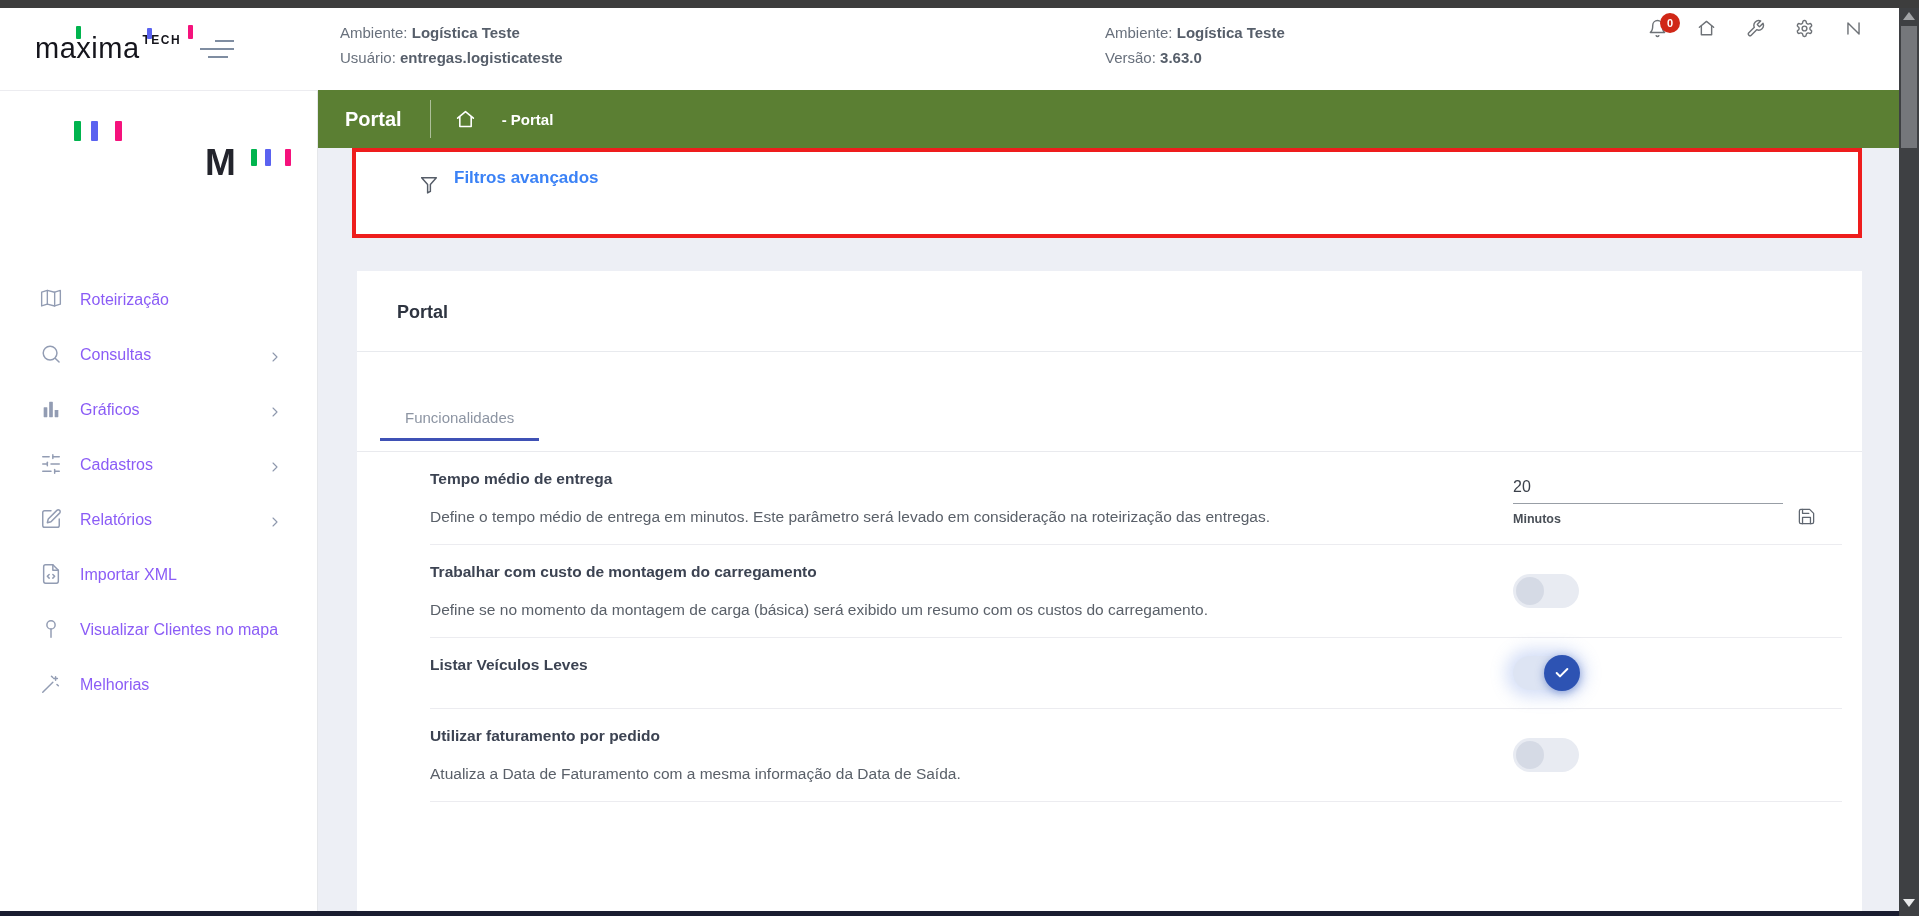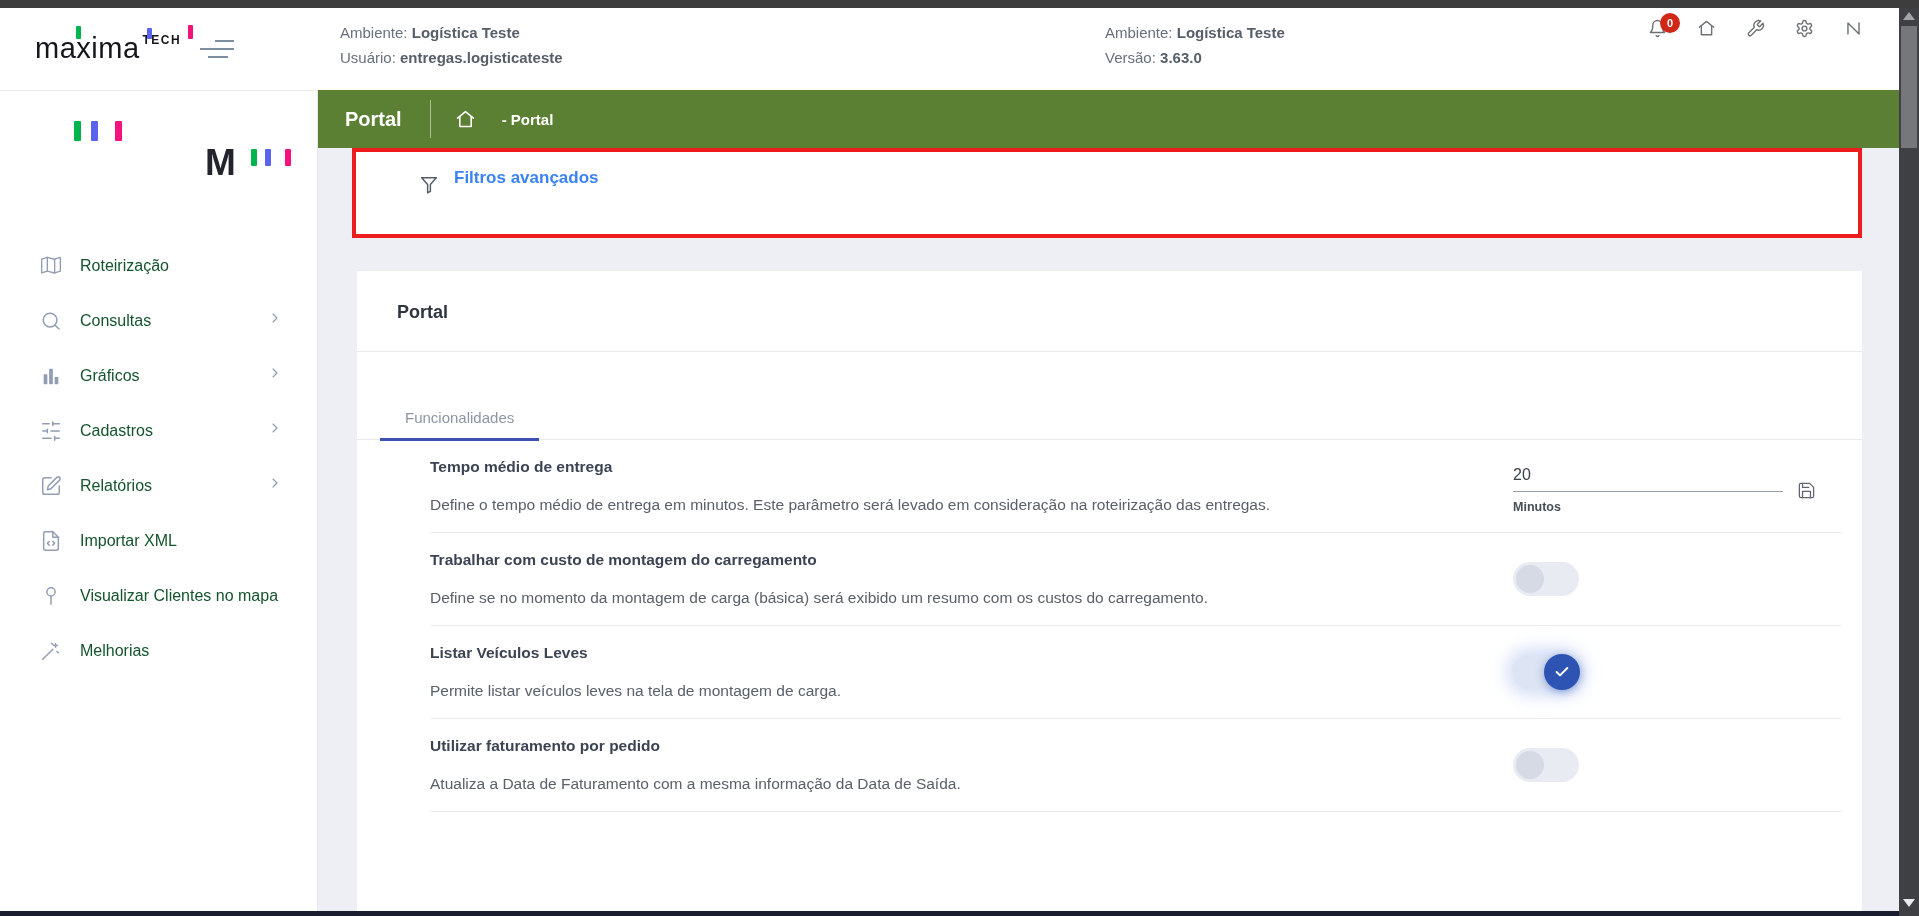--- a/index.html
+++ b/index.html
@@ -53,21 +53,21 @@
   .bars1 span:nth-child(1){background:#00b44e}
   .bars1 span:nth-child(2){background:#5a62f0;margin-left:10px}
   .bars1 span:nth-child(3){background:#f5127c;margin-left:17px}
   .m-mark{position:absolute;left:205px;top:53px;font-size:37px;font-weight:bold;color:#23242c;line-height:1}
   .bars2{position:absolute;left:251px;top:58px;display:flex}
   .bars2 span{width:6px;height:17px}
   .bars2 span:nth-child(1){background:#00b44e}
   .bars2 span:nth-child(2){background:#5a62f0;margin-left:8px}
   .bars2 span:nth-child(3){background:#f5127c;margin-left:14px}
   .side-nav{margin-top:24px}
-  .nav-item{display:flex;align-items:flex-start;min-height:55px;padding:0 34px 0 40px;cursor:pointer;color:#14532d}
+  .nav-item{display:flex;align-items:flex-end;min-height:55px;padding:0 34px 0 40px;cursor:pointer;color:#8b5cf6}
   .nav-icon{width:22px;height:22px;color:#929cb3;flex:none}
   .nav-icon svg{width:22px;height:22px;display:block}
   .nav-label{font-size:16px;margin-left:18px;flex:1;line-height:21px;max-width:200px}
   .nav-chevron{width:16px;height:16px;color:#8d97ad}
   .nav-chevron svg{width:16px;height:16px;display:block}
 
   
   .content{position:absolute;left:318px;top:90px;width:1581px;height:826px;background:#edeff5;z-index:3}
   .green-bar{position:absolute;left:0;top:0;width:1581px;height:58px;background:#5b7f33;
     display:flex;align-items:center;color:#fff}
@@ -79,31 +79,31 @@
 
   .filters-panel{position:absolute;left:34px;top:58px;width:1510px;height:90px;background:#fff;
     border:4px solid #ee1d1d;display:flex;align-items:flex-start;cursor:pointer}
   .funnel{width:22px;height:22px;color:#565d68;margin:22px 0 0 62px}
   .funnel svg{width:22px;height:22px;display:block}
   .filters-label{font-size:17px;font-weight:bold;color:#3b82f6;margin:16px 0 0 14px}
 
   .portal-card{position:absolute;left:39px;top:181px;width:1505px;height:640px;background:#fff;overflow:hidden}
   .card-title{font-size:18px;font-weight:bold;color:#2e3440;padding:31px 0 0 40px;height:80px}
   .card-divider{height:1px;background:#e8eaee}
-  .tabs{position:relative;padding:57px 0 0 23px;border-bottom:1px solid #e9eaee}
+  .tabs{position:relative;padding:57px 0 12px 23px;border-bottom:1px solid #e9eaee}
   .tab{position:relative;display:inline-block;padding:0 25px 13px;font-size:15px;color:#8d95a3;cursor:pointer}
   .tab.active::after{content:"";position:absolute;left:0;right:0;bottom:-2px;height:3px;background:#3f51b5}
 
   .row{display:flex;margin:0 20px 0 73px;padding:18px 0;border-bottom:1px solid #ececf0}
   .row-text{flex:1;padding-right:40px}
   .row-title{font-size:15.5px;font-weight:bold;color:#3c4352}
   .row-desc{font-size:15.5px;color:#5a6069;margin-top:20px}
   .row-control{width:352px;flex:none;display:flex;padding:0 26px 0 23px}
   .ctrl-toggle{align-items:center}
-  .ctrl-input{align-items:center;padding-top:8px}
+  .ctrl-input{align-items:flex-end;padding-top:8px}
   .input-box{width:270px}
   .input-value{font-size:16px;color:#3b414b;padding-bottom:7px;border-bottom:1px solid #989ea6;cursor:text}
   .input-unit{font-size:12.5px;font-weight:bold;color:#494f57;margin-top:8px}
   .save-btn{margin-left:auto;width:19px;height:19px;color:#5f6670;cursor:pointer}
   .save-btn svg{width:19px;height:19px;display:block}
 
   .toggle{width:66px;height:34px;border-radius:17px;position:relative;cursor:pointer;flex:none}
   .toggle.off{background:#e8ebf2}
   .toggle.off .knob{position:absolute;left:3px;top:3px;width:28px;height:28px;border-radius:50%;background:#d5dae5}
   .toggle.on{background:#dde4f3;box-shadow:0 0 16px 7px rgba(105,140,225,.28)}
@@ -362,21 +362,20 @@
     <div class="row-control ctrl-toggle">
             <div class="toggle off">
               <div class="knob"></div>
             </div>
           </div>
   </div>
 
   <div class="row">
     <div class="row-text">
       <div class="row-title">Listar Veículos Leves</div>
-      <div class="row-desc">Permite listar veículos leves na tela de montagem de carga.</div>
     </div>
     <div class="row-control ctrl-toggle">
             <div class="toggle on">
               <div class="knob">
                 <svg viewBox="0 0 24 24" fill="none" stroke="currentColor" stroke-linecap="round" stroke-linejoin="round" stroke-width="3">
                   <path d="M20 6 9 17l-5-5"></path>
                 </svg>
               </div>
             </div>
           </div>

